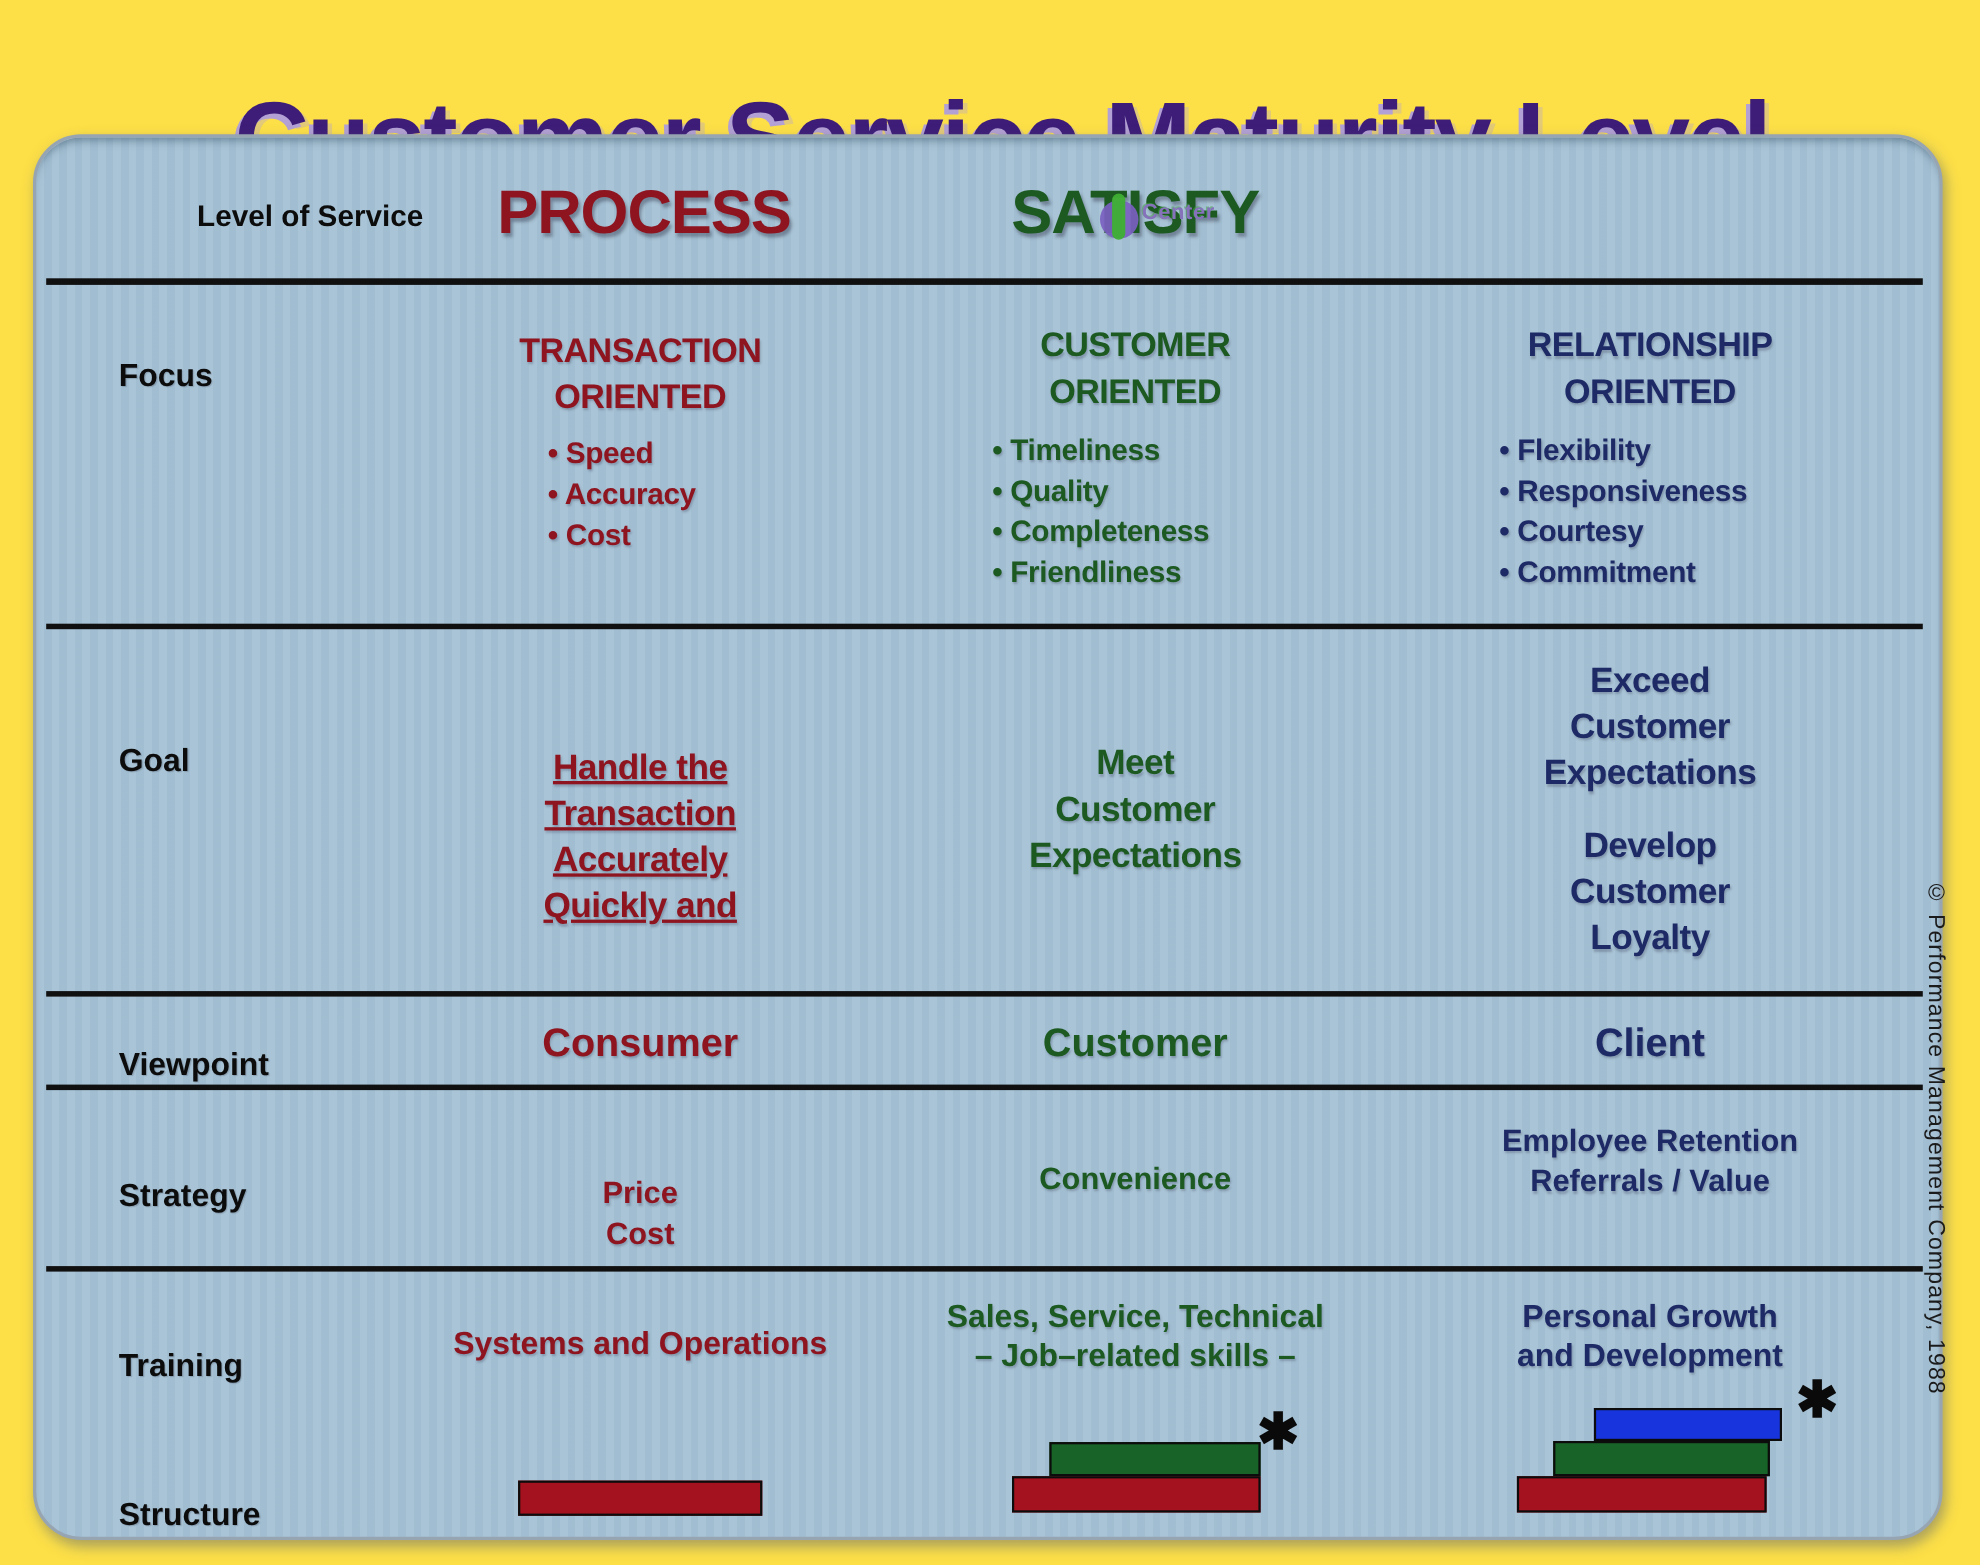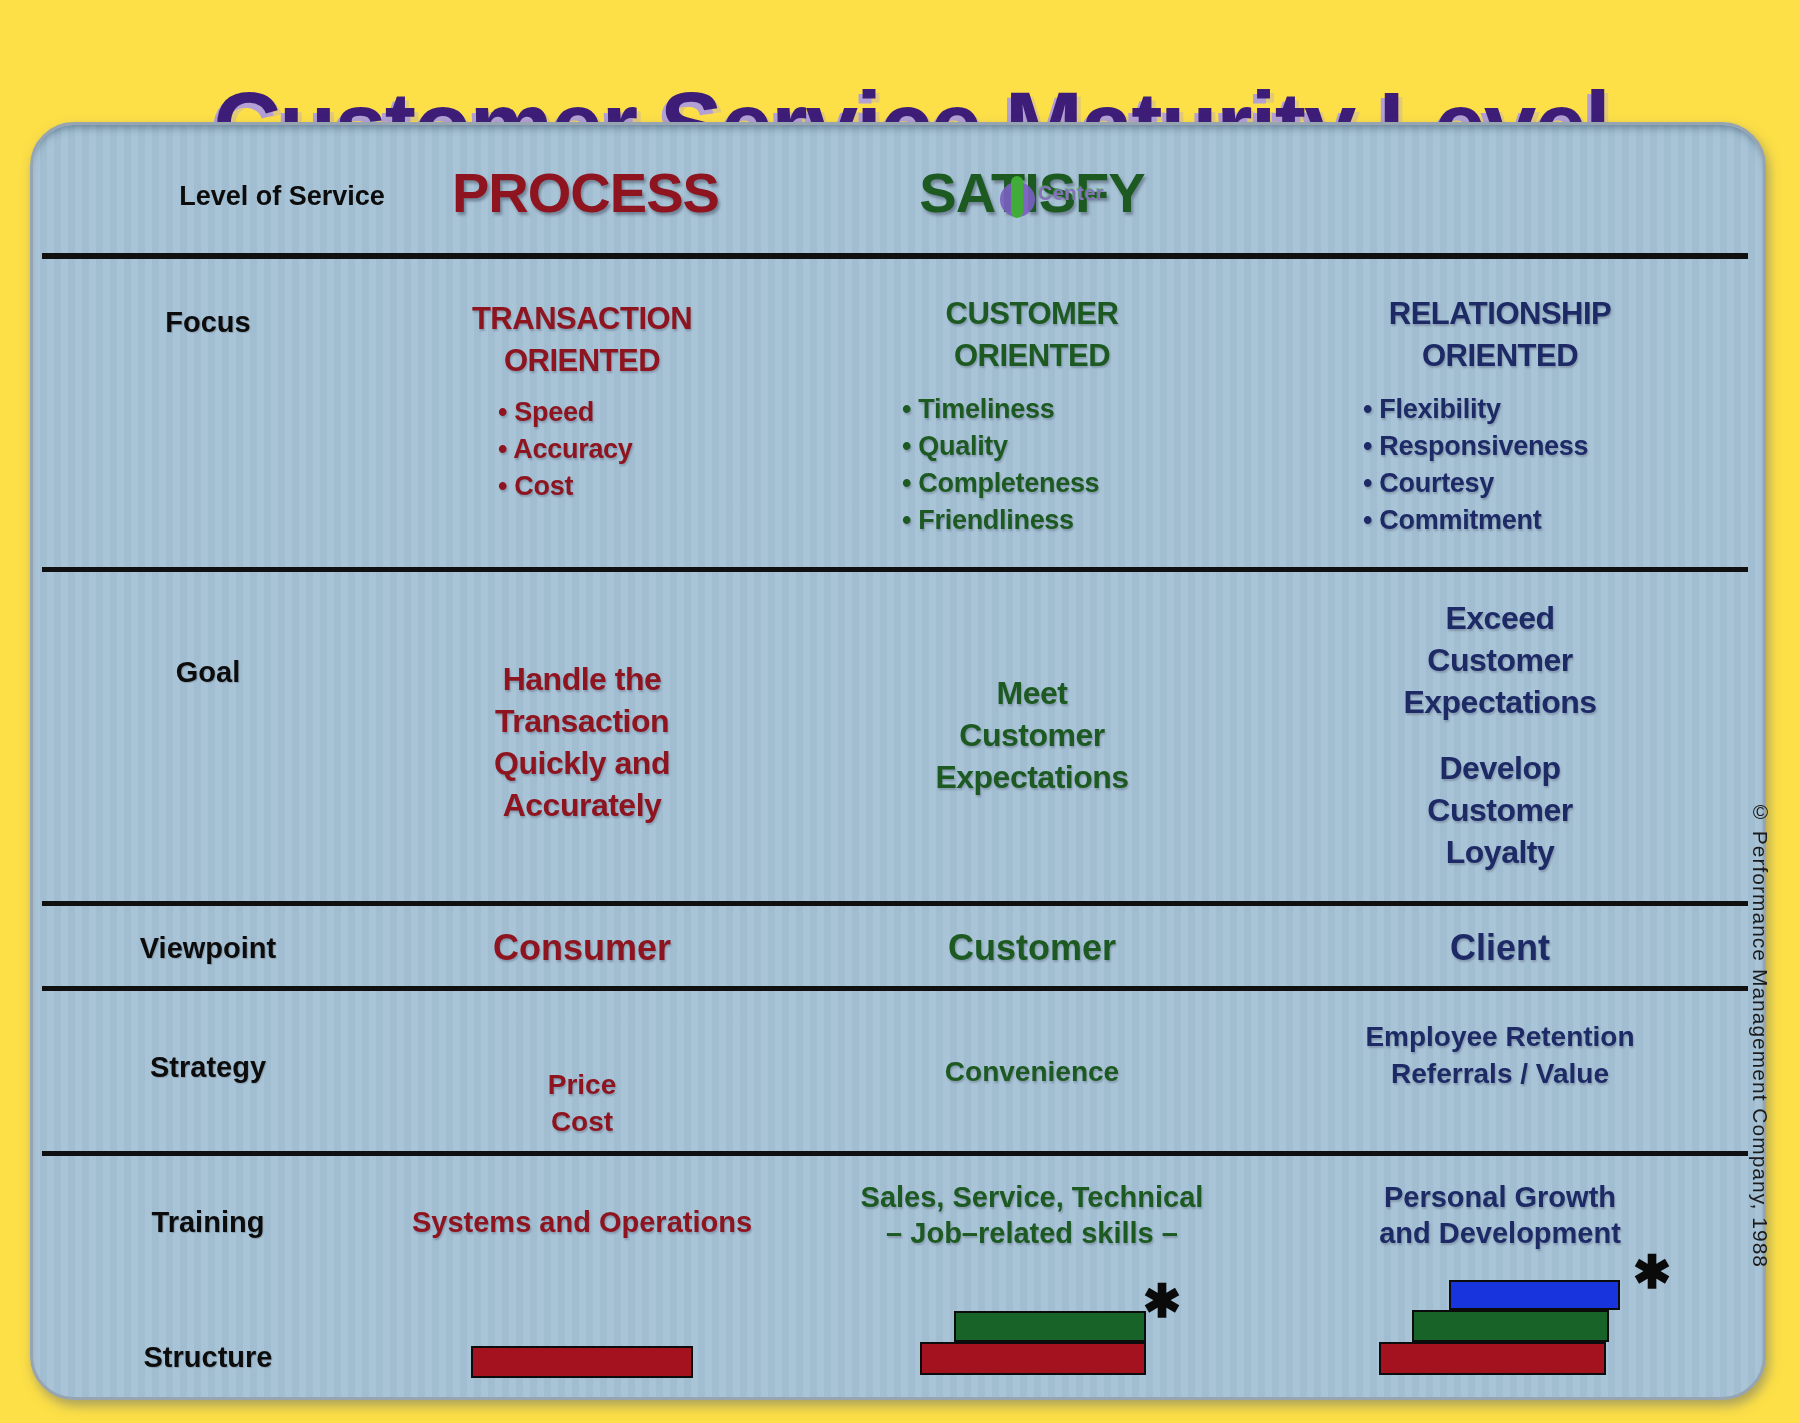--- a/index.html
+++ b/index.html
@@ -7,22 +7,22 @@
         font-family:"Liberation Sans", sans-serif;font-weight:bold;}
   .title{position:absolute;left:0;top:12px;width:100%;padding-left:22px;box-sizing:border-box;
          text-align:center;font-size:94px;line-height:102px;letter-spacing:-2px;
          color:#3d1d78;text-shadow:-4px 5px 0 #b3a0d4, 4px 4px 0 rgba(179,160,212,.35);}
   .panel{position:absolute;left:30px;top:122px;width:1730px;height:1272px;
          background:#a6c2d5;
          background-image:repeating-linear-gradient(90deg, rgba(255,255,255,.035) 0 7px, rgba(20,40,80,.03) 7px 14px);
          border:3px solid #97a5b2;border-radius:44px;
          box-shadow:3px 6px 12px rgba(90,100,115,.5), inset 0 7px 9px -5px rgba(40,70,90,.55);}
   .hline{position:absolute;left:42px;width:1706px;background:#101010;}
-  .rlabel{position:absolute;left:108px;width:200px;text-align:center;
-          font-size:29px;line-height:30px;color:#0c0c0c;text-shadow:1px 1px 1px rgba(20,20,40,.2);}
+  .rlabel{position:absolute;left:108px;width:200px;
+          font-size:29px;line-height:30px;color:#0c0c0c;text-shadow:1px 1px 1px rgba(20,20,40,.2);margin-top:20px;}
   .col-p{position:absolute;left:452px;width:260px;text-align:center;}
   .col-s{position:absolute;left:898px;width:268px;text-align:center;}
   .col-c{position:absolute;left:1358px;width:284px;text-align:center;}
   .colhead{font-size:56px;line-height:60px;letter-spacing:-1px;
            text-shadow:2px 3px 3px rgba(20,20,40,.35);}
   .maroon{color:#8e1520;} .green{color:#1c5a22;} .navy{color:#1d2a66;}
   .ts{text-shadow:1px 2px 2px rgba(30,30,60,.25);}
   .f-head2{font-size:31px;line-height:42px;letter-spacing:-0.5px;}
   .f-goal{font-size:32px;line-height:42px;letter-spacing:-0.5px;}
   .f-view{font-size:36px;line-height:38px;}
@@ -92,25 +92,25 @@
     <div>ORIENTED</div>
   </div>
   <div class="blist navy ts" style="left:1363px;top:391px;">
     <div class="bi">Flexibility</div>
     <div class="bi">Responsiveness</div>
     <div class="bi">Courtesy</div>
     <div class="bi">Commitment</div>
   </div>
 
   <div class="rlabel" style="top:657px;">Goal</div>
-  <div class="col-p f-goal maroon ts" style="top:658px;">
+  <div class="col-p f-goal maroon ts" style="top:676px;text-decoration:underline;">
     <div>Handle the</div>
     <div>Transaction</div>
+    <div>Accurately</div>
     <div>Quickly and</div>
-    <div>Accurately</div>
   </div>
   <div class="col-s f-goal green ts" style="top:672px;">
     <div>Meet</div>
     <div>Customer</div>
     <div>Expectations</div>
   </div>
   <div class="col-c f-goal navy ts" style="top:597px;">
     <div>Exceed</div>
     <div>Customer</div>
     <div>Expectations</div>

